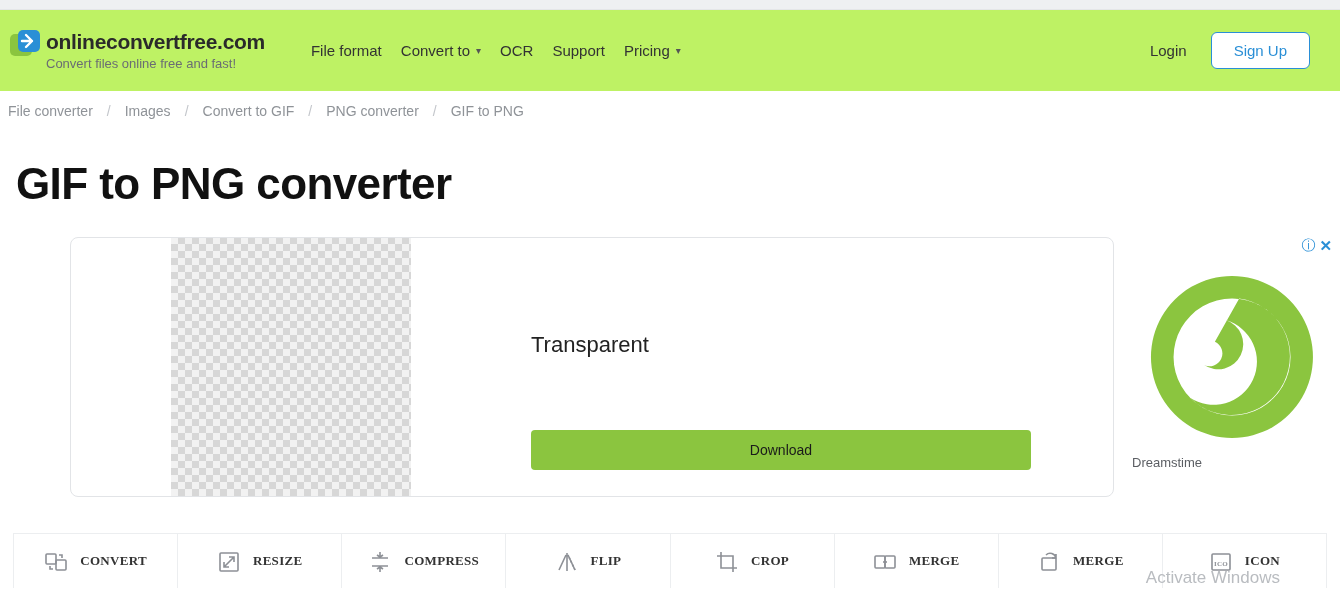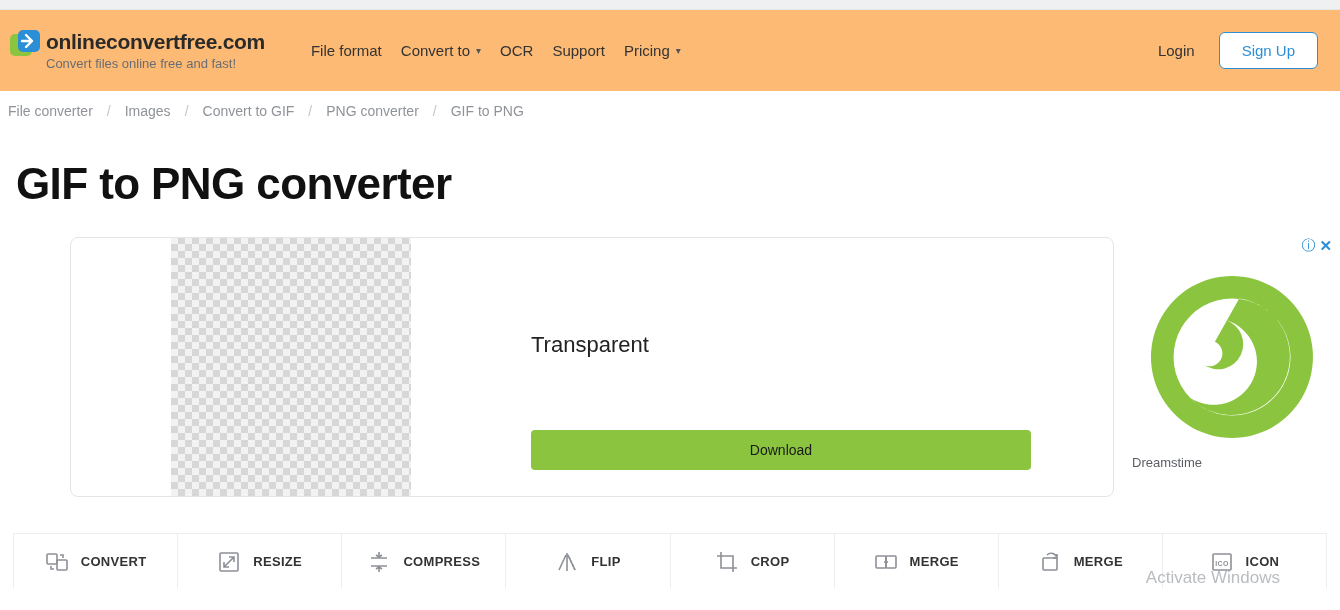--- a/index.html
+++ b/index.html
@@ -1,18 +1,18 @@
 <!DOCTYPE html>
 <html><head>
 <meta charset="utf-8">
 <style>
 * { margin: 0; padding: 0; box-sizing: border-box; }
 body { font-family: -apple-system, BlinkMacSystemFont, "Segoe UI", Arial, sans-serif; width: 1340px; height: 610px; background: #fff; overflow: hidden; color: #333; }
 .topbar { height: 10px; background: #eef0f2; border-bottom: 1px solid #e4e6e8; }
-.header { background: #fdba74; display: flex; align-items: center; padding: 20px 8px 20px 8px; gap: 6px; }
+.header { background: #bef264; display: flex; align-items: center; padding: 20px 16px 20px 8px; gap: 6px; }
 .logo-block { display: flex; align-items: flex-start; gap: 6px; margin-right: 40px; }
 .logo-glyph { width: 32px; height: 30px; position: relative; }
 .brand { display: flex; flex-direction: column; }
 .brand-name { font-size: 21px; font-weight: 700; color: #2a2a2a; letter-spacing: -0.3px; }
 .brand-sub { font-size: 13px; color: #6a6d73; margin-top: 2px; }
 .nav { display: flex; align-items: center; gap: 19px; }
 .nav-item { font-size: 15px; color: #333; cursor: pointer; display: inline-flex; align-items: center; gap: 6px; }
 .nav-item .caret { font-size: 10px; color: #555; }
 .auth { margin-left: auto; display: flex; align-items: center; gap: 24px; margin-right: 14px; }
 .login { font-size: 15px; color: #333; cursor: pointer; }
@@ -34,21 +34,21 @@
   background-color: #f2f2f2;
 }
 .ad-right { flex: 1; padding: 0 18px 18px 120px; display: flex; flex-direction: column; justify-content: space-between; height: 100%; }
 .ad-title { font-size: 22px; font-family: Arial, sans-serif; color: #222; margin-top: 94px; }
 .download-btn { background: #8bc53f; color: #1a1a1a; border: none; border-radius: 4px; width: 500px; padding: 12px 0; font-size: 14px; text-align: center; cursor: pointer; margin-bottom: 8px; }
 .side { width: 200px; }
 .ad-meta { font-size: 14px; color: #2a8fd6; display: flex; justify-content: flex-end; gap: 4px; align-items: center; margin-bottom: 8px; }
 .ad-meta .close { cursor: pointer; font-weight: bold; font-size: 15px; }
 .spiral { width: 180px; height: 180px; margin: 12px auto 6px auto; display: block; }
 .ad-attr { font-size: 13px; color: #5b5e63; margin-top: 8px; }
-.toolbar { display: flex; border-top: 0; margin-top: 36px; padding: 0 13px; }
+.toolbar { display: flex; border-top: 0; margin-top: 36px; padding: 0 13px; font-family: Liberation Serif, serif; }
 .tool { flex: 1; display: flex; align-items: center; justify-content: center; gap: 12px; padding: 16px 0; border: 1px solid #eceef0; border-left: none; border-bottom: none; cursor: pointer; font-size: 13px; font-weight: 600; color: #333; letter-spacing: 0.3px; }
 .tool:first-child { border-left: 1px solid #eceef0; }
 .tool .ic { width: 24px; height: 22px; display: inline-block; color: #8d9096; }
 .watermark { position: absolute; right: 60px; bottom: 22px; color: #b9bcc0; font-size: 17px; font-family: "Segoe UI Light", "Segoe UI", sans-serif; pointer-events: none; }
 </style>
 </head>
 <body>
 
 <div class="topbar"></div>
 

